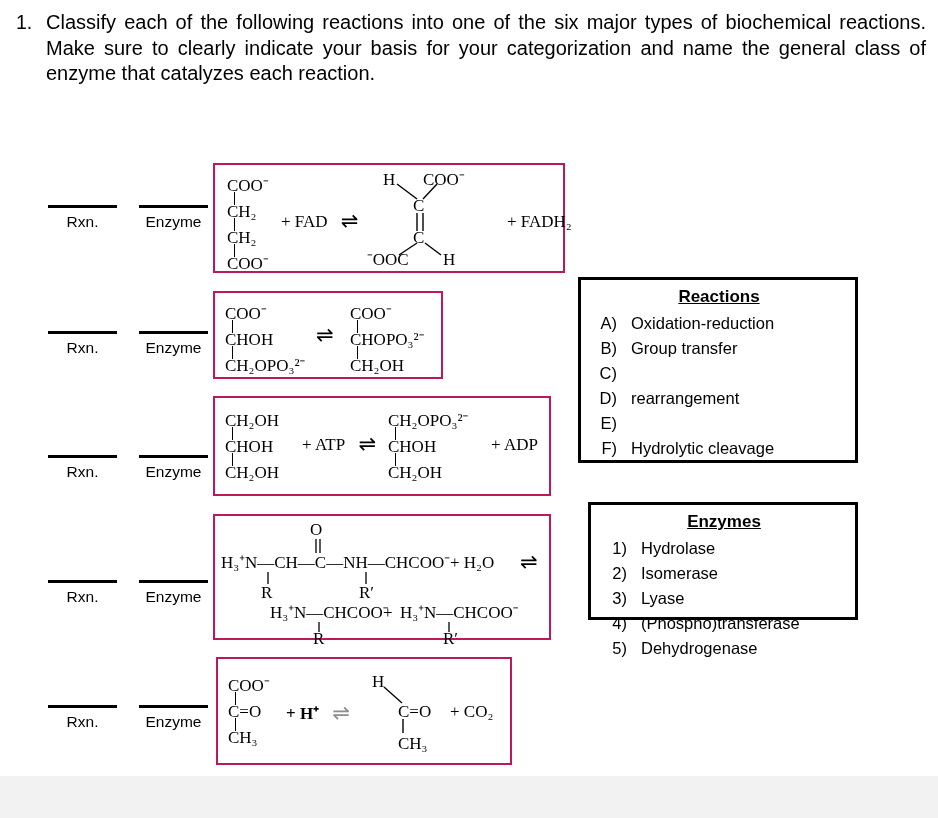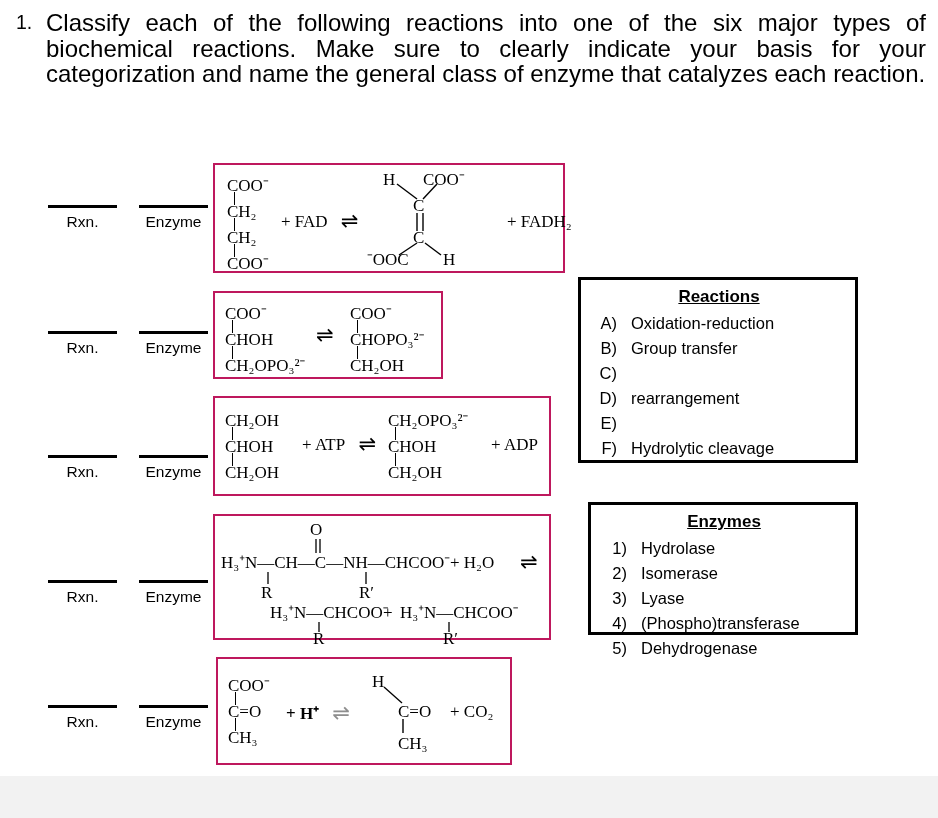--- a/index.html
+++ b/index.html
@@ -26,21 +26,21 @@
     align-items: flex-start;
   }
   #question .qnum {
     font-size: 19.5px;
     line-height: 25.5px;
     width: 30px;
     flex: 0 0 30px;
     text-align: left;
   }
   #question .qtext {
-    font-size: 24px;
+    font-size: 20px;
     line-height: 25.5px;
     text-align: justify;
     text-justify: inter-word;
     width: 880px;
   }
 
   
   .answer-row {
     position: absolute;
     left: 48px;
@@ -379,21 +379,21 @@
   </div>
   <div class="legend-item">
     <span class="legend-key">E)</span>
   </div>
   <div class="legend-item">
     <span class="legend-key">F)</span>
     <span class="legend-val">Hydrolytic cleavage</span>
   </div>
 </div>
 
-<div class="legend-box" style="left:588px; top:502px; width:270px; height:133px;">
+<div class="legend-box" style="left:588px; top:502px; width:270px; height:118px;">
   <div class="legend-title">Enzymes</div>
   <div class="legend-item">
     <span class="legend-key">1)</span>
     <span class="legend-val">Hydrolase</span>
   </div>
   <div class="legend-item">
     <span class="legend-key">2)</span>
     <span class="legend-val">Isomerase</span>
   </div>
   <div class="legend-item">

